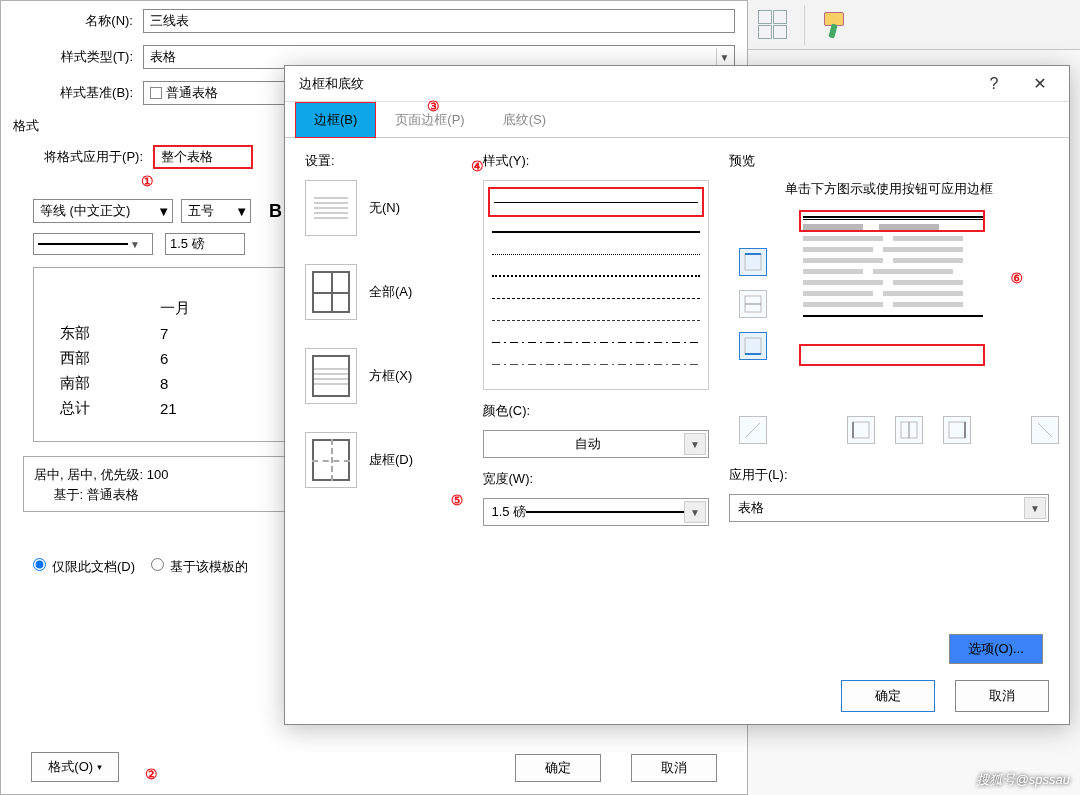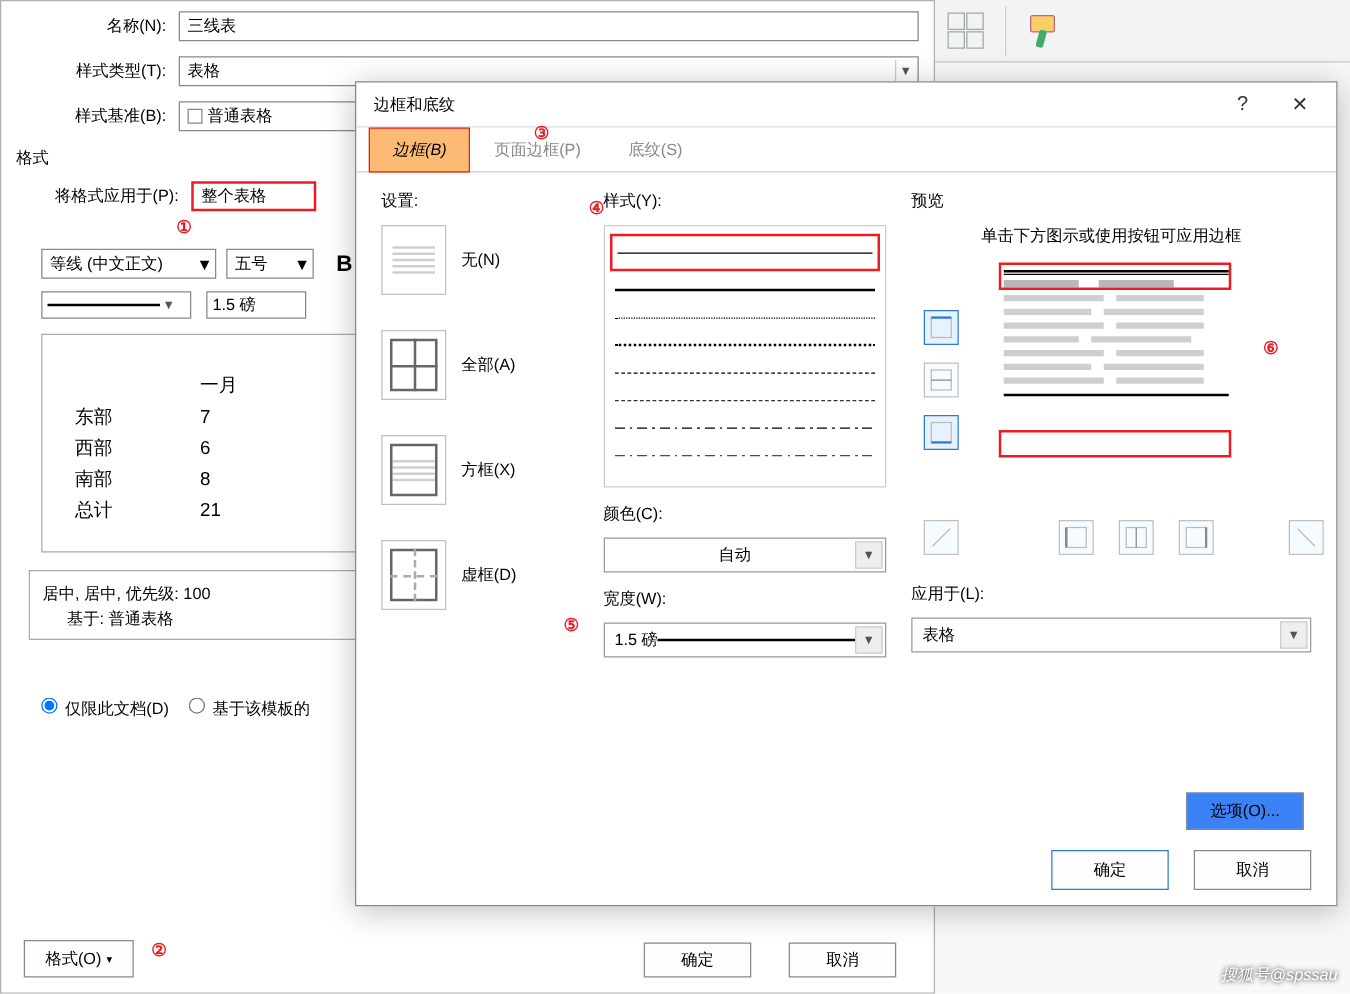--- a/index.html
+++ b/index.html
@@ -42,33 +42,33 @@
   .preview-table th, .preview-table td { text-align:left; padding:3px 6px; font-size:15px; }
   .preview-table th { font-weight:normal; }
 
   .desc-box { margin:14px 0 0 10px; height:56px; border:1px solid #aaa; padding:8px 10px; font-size:13px; line-height:1.5; }
 
   .radio-row { display:flex; align-items:center; gap:16px; margin:46px 0 0 20px; }
   .radio-row input { margin-right:6px; }
 
   .btn { min-width:86px; height:28px; border:1px solid #888; background:#fdfdfd; display:flex; align-items:center; justify-content:center; }
   .bottom-btns { position:absolute; bottom:12px; right:30px; display:flex; gap:30px; }
-  .format-btn-wrap { position:absolute; bottom:12px; left:18px; display:flex; align-items:flex-start; gap:14px; }
+  .format-btn-wrap { position:absolute; bottom:12px; left:30px; display:flex; align-items:flex-end; gap:26px; }
   .format-btn { width:88px; height:30px; border:1px solid #888; background:#fdfdfd; display:flex; align-items:center; justify-content:center; }
 
   
   .front-dialog { position:absolute; left:284px; top:65px; width:786px; height:660px; background:#fff; border:1px solid #888; box-shadow:0 4px 24px rgba(0,0,0,.25); }
   .fd-titlebar { height:36px; display:flex; align-items:center; justify-content:space-between; padding:0 6px 0 14px; border-bottom:1px solid #ddd; }
   .fd-title { font-size:13px; }
   .fd-wbtns { display:flex; }
   .fd-wb { width:46px; height:30px; display:flex; align-items:center; justify-content:center; font-size:16px; color:#333; }
 
   .fd-tabs { display:flex; border-bottom:1px solid #ccc; padding-left:10px; }
   .fd-tab { padding:8px 18px; color:#888; border:1px solid transparent; margin-bottom:-1px; }
-  .fd-tab.active { color:#000; border:1px solid #ccc; border-bottom:1px solid #fff; background:#fdba74;font-style:italic; }
+  .fd-tab.active { color:#000; border:1px solid #ccc; border-bottom:1px solid #fff; background:#0ea5e9; }
 
   .fd-body { display:flex; padding:14px 20px 10px 20px; gap:20px; height:500px; }
   .fd-col1 { width:160px; }
   .fd-col2 { width:230px; }
   .fd-col3 { flex:1; }
 
   .fd-heading { margin-bottom:10px; }
 
   .setting-item { display:flex; align-items:center; gap:12px; margin-bottom:28px; }
   .setting-ic { width:52px; height:56px; border:1px solid #c0c0c0; background:#fff; position:relative; display:flex; align-items:center; justify-content:center; }

